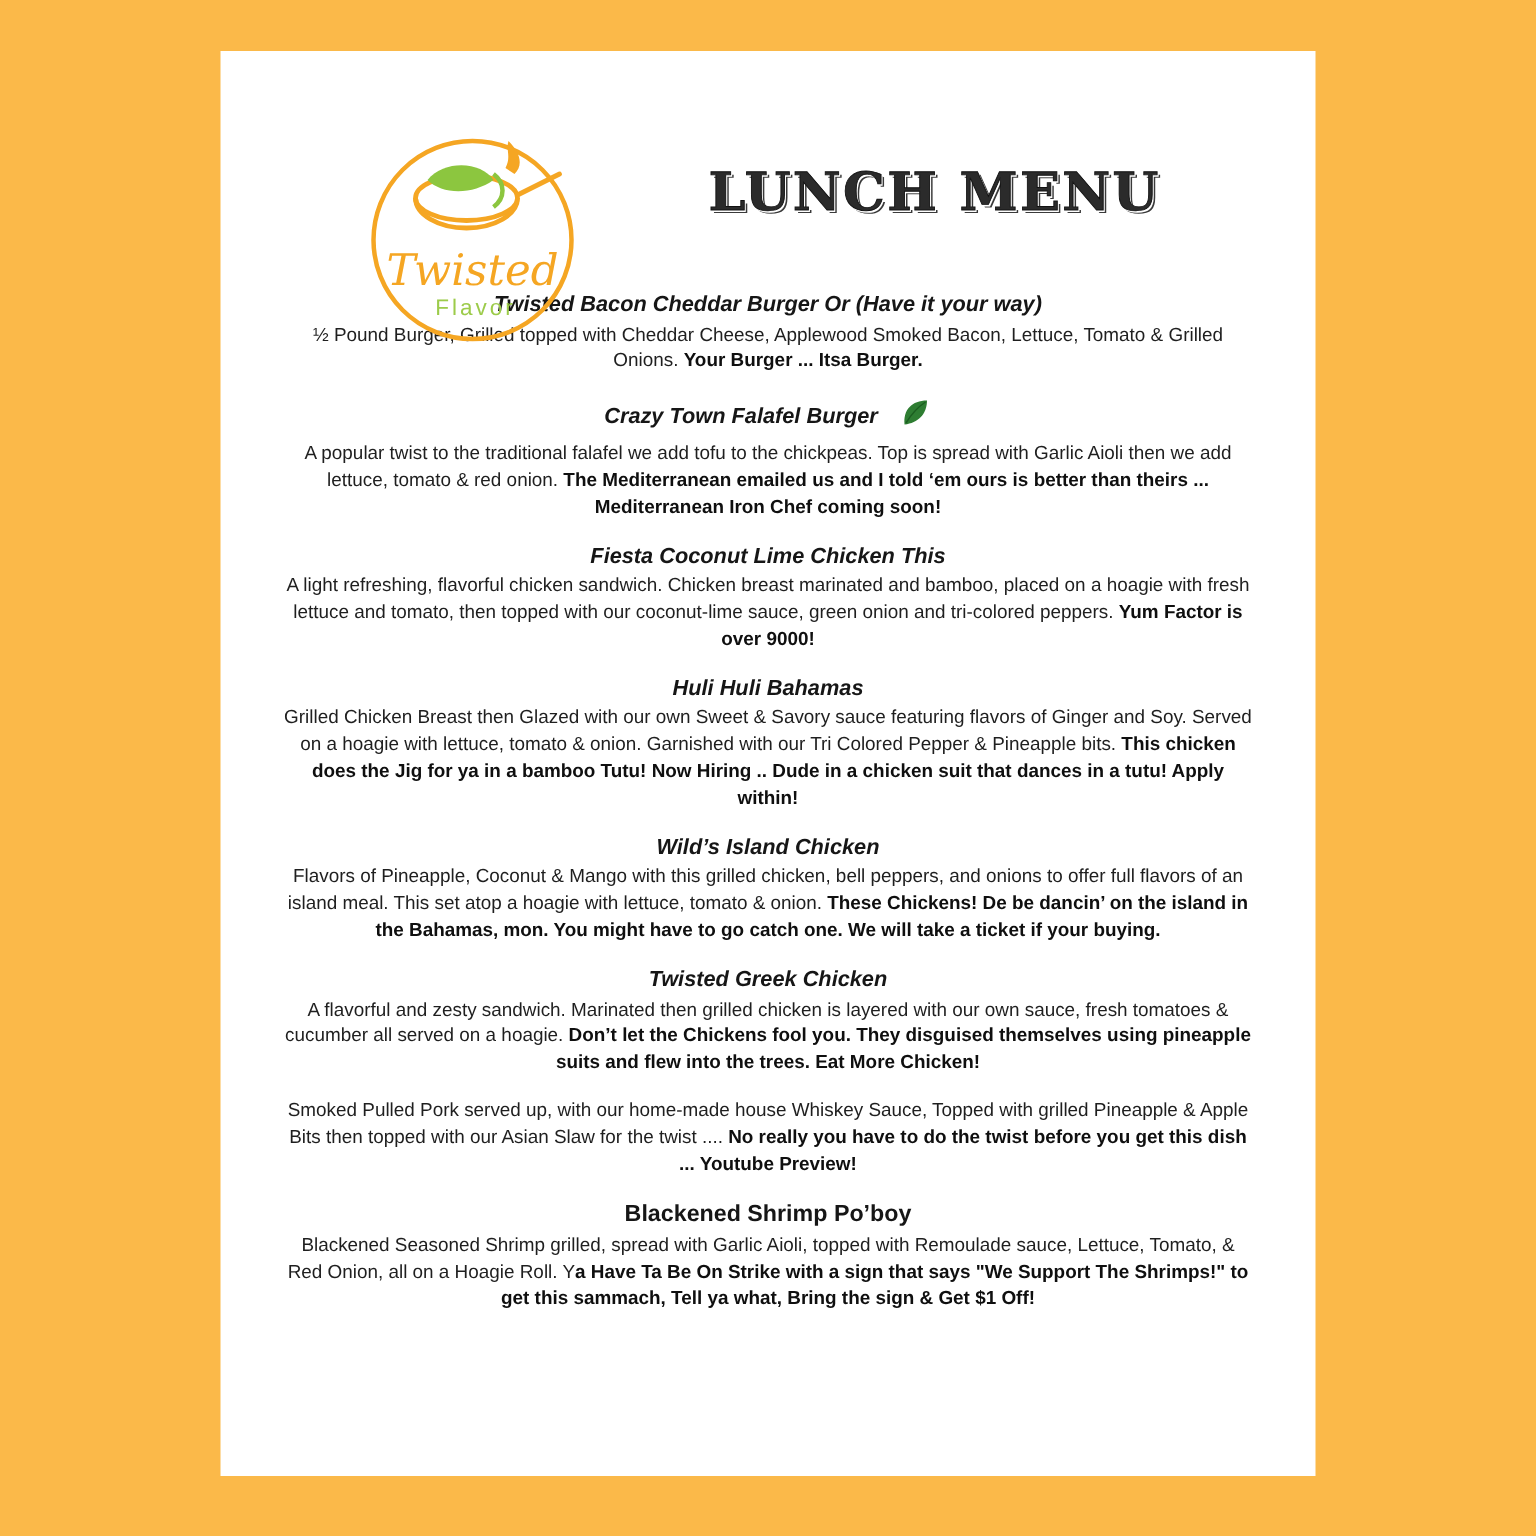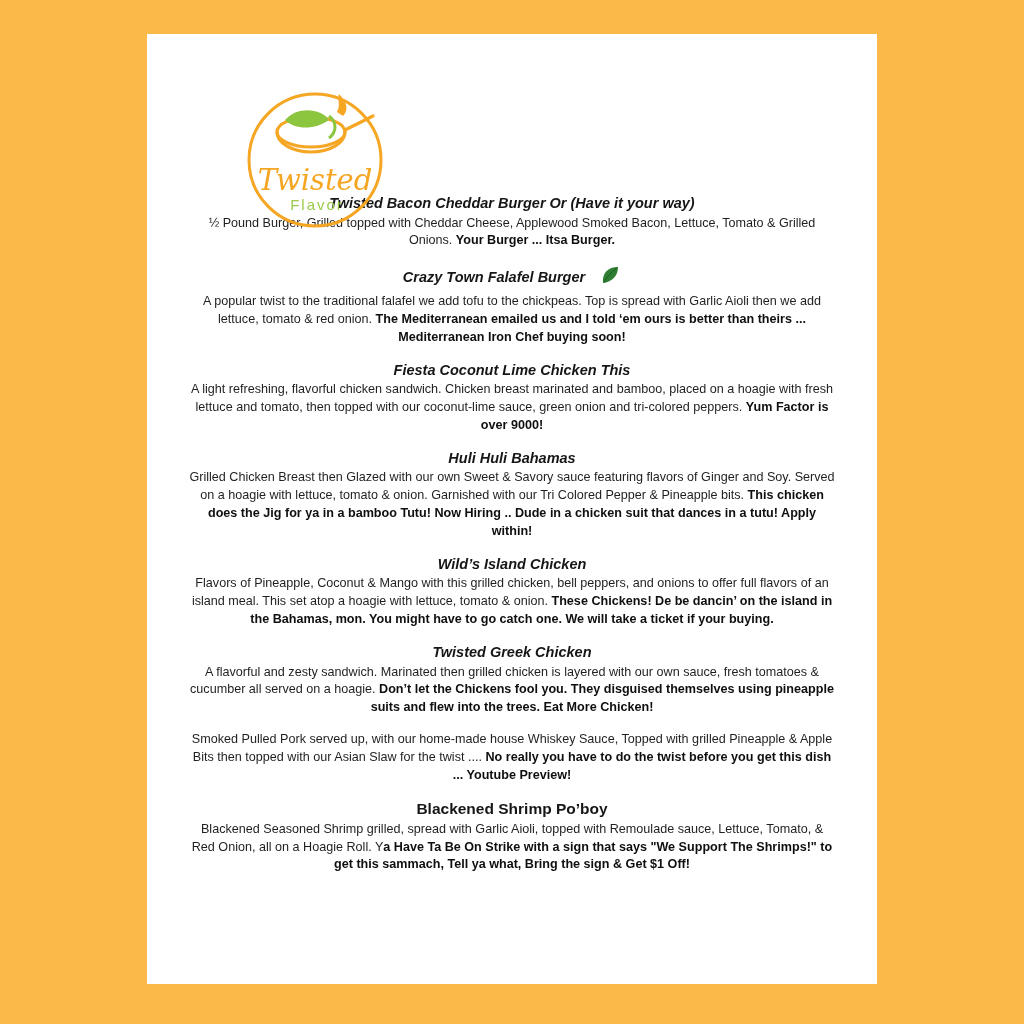--- a/index.html
+++ b/index.html
@@ -113,34 +113,35 @@
 
         <path d="M44 34 C56 20, 80 22, 88 34 C74 44, 54 44, 44 34 Z" fill="#8cc63f"></path>
         <path d="M88 30 C96 36, 96 46, 88 52" fill="none" stroke="#8cc63f" stroke-width="3"></path>
 
         <path d="M96 26 C100 18, 96 14, 98 8 C106 16, 108 24, 102 30 Z" fill="#f5a623"></path>
         <text x="74" y="104" text-anchor="middle" font-family="DejaVu Serif, serif" font-style="italic" font-size="29" fill="#f5a623">Twisted</text>
         <text x="76" y="124" text-anchor="middle" font-family="Liberation Sans, sans-serif" font-size="15" letter-spacing="2" fill="#9ccb4a">Flavor</text>
       </svg>
     </div>
 
+    <div class="menu-title">LUNCH MENU</div>
   </div>
 
 
   <div class="item first-item">
     <div class="item-name">Twisted Bacon Cheddar Burger Or (Have it your way)</div>
     <div class="item-desc"><span>½ Pound Burger, Grilled topped with Cheddar Cheese, Applewood Smoked Bacon, Lettuce, Tomato &amp; Grilled Onions. </span><b>Your Burger ... Itsa Burger.</b></div>
   </div>
 
   <div class="item">
     <div class="item-name"><span>Crazy Town Falafel Burger</span><span class="leaf"><svg width="22" height="22" viewBox="0 0 22 22">
             <path d="M19 3 C9 3, 3 9, 4 19 C13 18, 19 12, 19 3 Z" fill="#2e7d32"></path>
             <path d="M18 4 C12 8, 8 13, 5 18" stroke="#1b5e20" stroke-width="1" fill="none"></path>
           </svg></span></div>
-    <div class="item-desc"><span>A popular twist to the traditional falafel we add tofu to the chickpeas. Top is spread with Garlic Aioli then we add lettuce, tomato &amp; red onion. </span><b>The Mediterranean emailed us and I told ‘em ours is better than theirs ... Mediterranean Iron Chef buying soon!</b></div>
+    <div class="item-desc"><span>A popular twist to the traditional falafel we add tofu to the chickpeas. Top is spread with Garlic Aioli then we add lettuce, tomato &amp; red onion. </span><b>The Mediterranean emailed us and I told ‘em ours is better than theirs ... Mediterranean Iron Chef coming soon!</b></div>
   </div>
 
   <div class="item">
     <div class="item-name">Fiesta Coconut Lime Chicken This</div>
     <div class="item-desc"><span>A light refreshing, flavorful chicken sandwich. Chicken breast marinated and bamboo, placed on a hoagie with fresh lettuce and tomato, then topped with our coconut-lime sauce, green onion and tri-colored peppers. </span><b>Yum Factor is over 9000!</b></div>
   </div>
 
   <div class="item">
     <div class="item-name">Huli Huli Bahamas</div>
     <div class="item-desc"><span>Grilled Chicken Breast then Glazed with our own Sweet &amp; Savory sauce featuring flavors of Ginger and Soy. Served on a hoagie with lettuce, tomato &amp; onion. Garnished with our Tri Colored Pepper &amp; Pineapple bits. </span><b>This chicken does the Jig for ya in a bamboo Tutu! Now Hiring .. Dude in a chicken suit that dances in a tutu! Apply within!</b></div>

